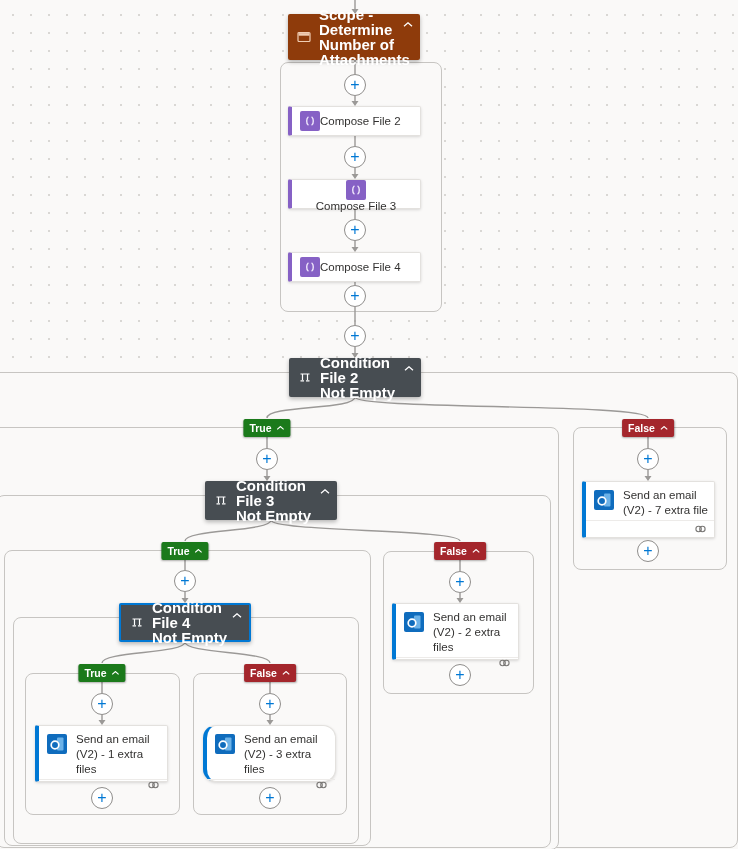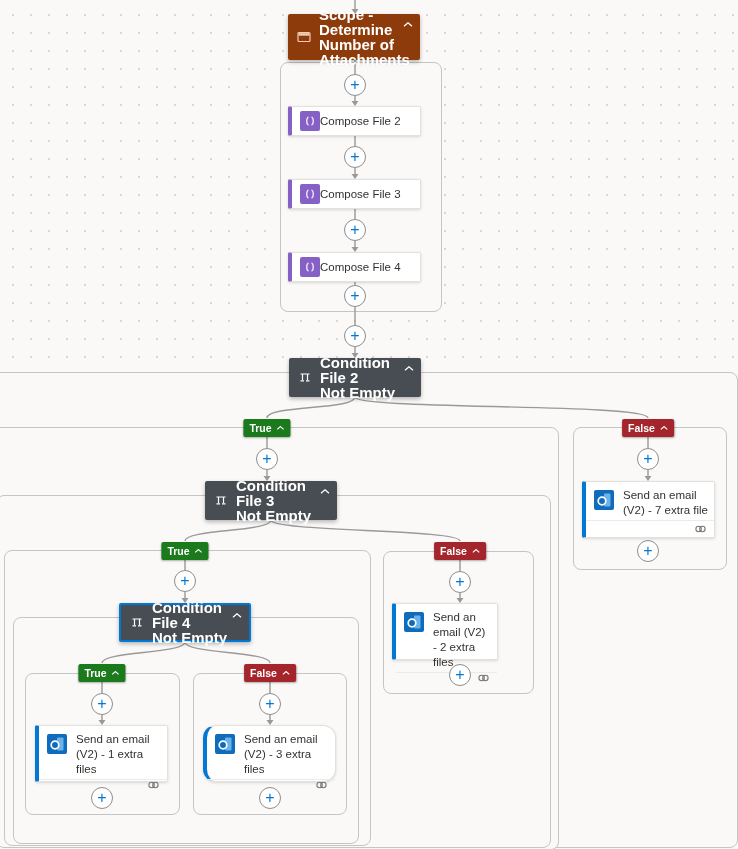--- a/index.html
+++ b/index.html
@@ -90,21 +90,21 @@
       </svg>
   </div>
 
   <div class="node card compose-card" style="left:288px;top:106px;width:133px;height:30px;">
     <svg class="icon-tile" width="20" height="20" viewBox="0 0 20 20">
         <rect width="20" height="20" rx="2" fill="var(--c-compose)"></rect>
         <path d="M8 6.2 C6.3 7.5 6.3 12.5 8 13.8 M12 6.2 C13.7 7.5 13.7 12.5 12 13.8" stroke="#efe7fb" stroke-width="1.4" fill="none" stroke-linecap="round"></path>
       </svg>
     <span>Compose File 2</span>
   </div>
-  <div class="node card compose-card" style="left:288px;top:179px;width:133px;height:30px;">
+  <div class="node card compose-card" style="left:288px;top:179px;width:133px;height:30px;flex-direction:column;">
     <svg class="icon-tile" width="20" height="20" viewBox="0 0 20 20">
         <rect width="20" height="20" rx="2" fill="var(--c-compose)"></rect>
         <path d="M8 6.2 C6.3 7.5 6.3 12.5 8 13.8 M12 6.2 C13.7 7.5 13.7 12.5 12 13.8" stroke="#efe7fb" stroke-width="1.4" fill="none" stroke-linecap="round"></path>
       </svg>
     <span>Compose File 3</span>
   </div>
   <div class="node card compose-card" style="left:288px;top:252px;width:133px;height:30px;">
     <svg class="icon-tile" width="20" height="20" viewBox="0 0 20 20">
         <rect width="20" height="20" rx="2" fill="var(--c-compose)"></rect>
         <path d="M8 6.2 C6.3 7.5 6.3 12.5 8 13.8 M12 6.2 C13.7 7.5 13.7 12.5 12 13.8" stroke="#efe7fb" stroke-width="1.4" fill="none" stroke-linecap="round"></path>
@@ -195,21 +195,21 @@
         </svg>
       <span>Send an email (V2) - 7 extra file</span>
     </div>
     <div class="email-footer">
       <svg width="13" height="10" viewBox="0 0 13 10">
           <circle cx="4.6" cy="5" r="2.7" fill="none" stroke="#797775" stroke-width="1.1"></circle>
           <circle cx="8.4" cy="5" r="2.7" fill="none" stroke="#797775" stroke-width="1.1"></circle>
         </svg>
     </div>
   </div>
-  <div class="node card email-card" style="left:392px;top:603px;width:106px;height:57px;">
+  <div class="node card email-card" style="left:392px;top:603px;width:127px;height:57px;">
     <div class="email-main">
       <svg class="icon-tile" width="20" height="20" viewBox="0 0 20 20">
           <rect width="20" height="20" rx="2" fill="var(--c-outlook)"></rect>
           <rect x="10" y="3.5" width="6.5" height="13" rx="1" fill="#6cb2e8"></rect>
           <circle cx="8" cy="11" r="3.8" fill="var(--c-outlook)" stroke="#fff" stroke-width="1.7"></circle>
         </svg>
       <span>Send an email (V2) - 2 extra files</span>
     </div>
     <div class="email-footer">
       <svg width="13" height="10" viewBox="0 0 13 10">

